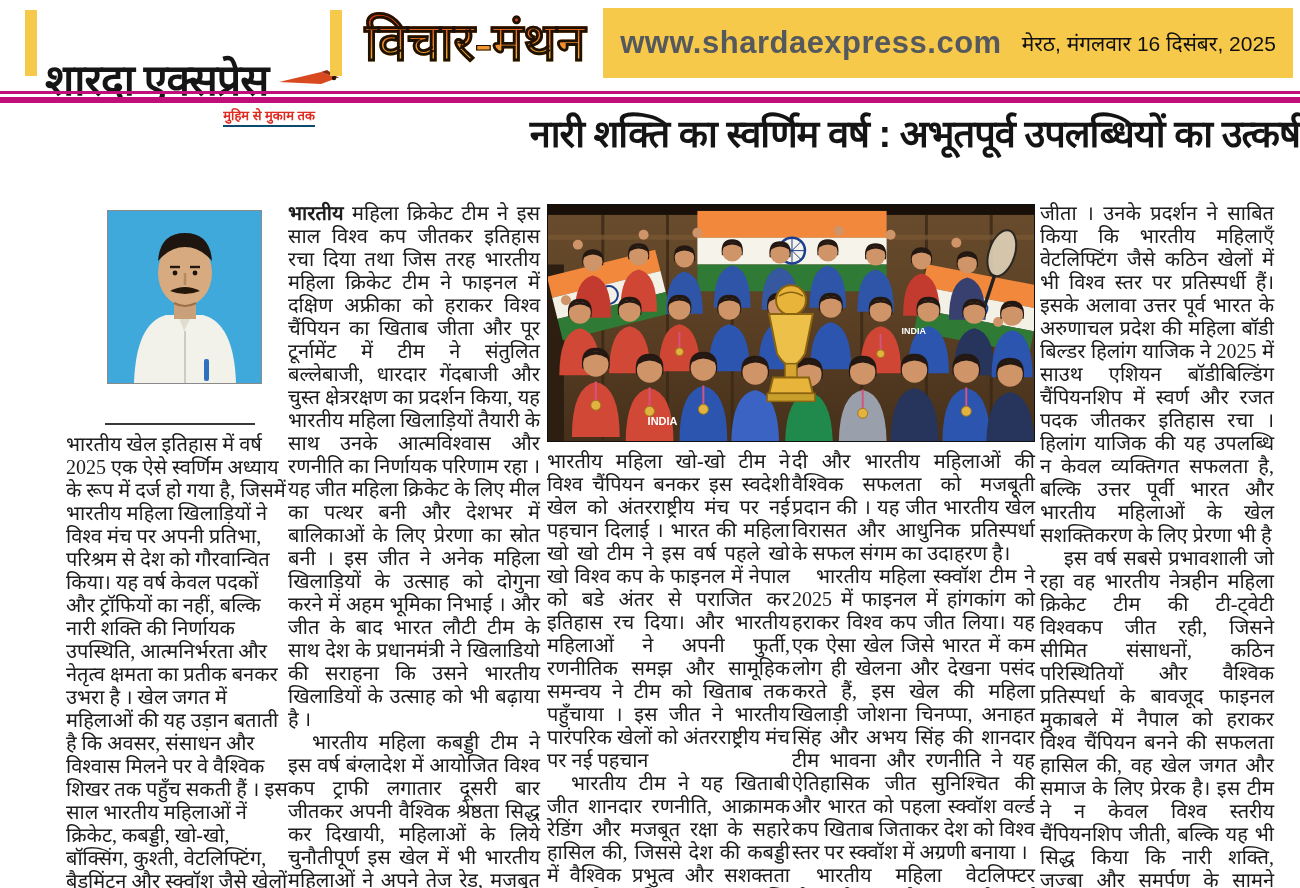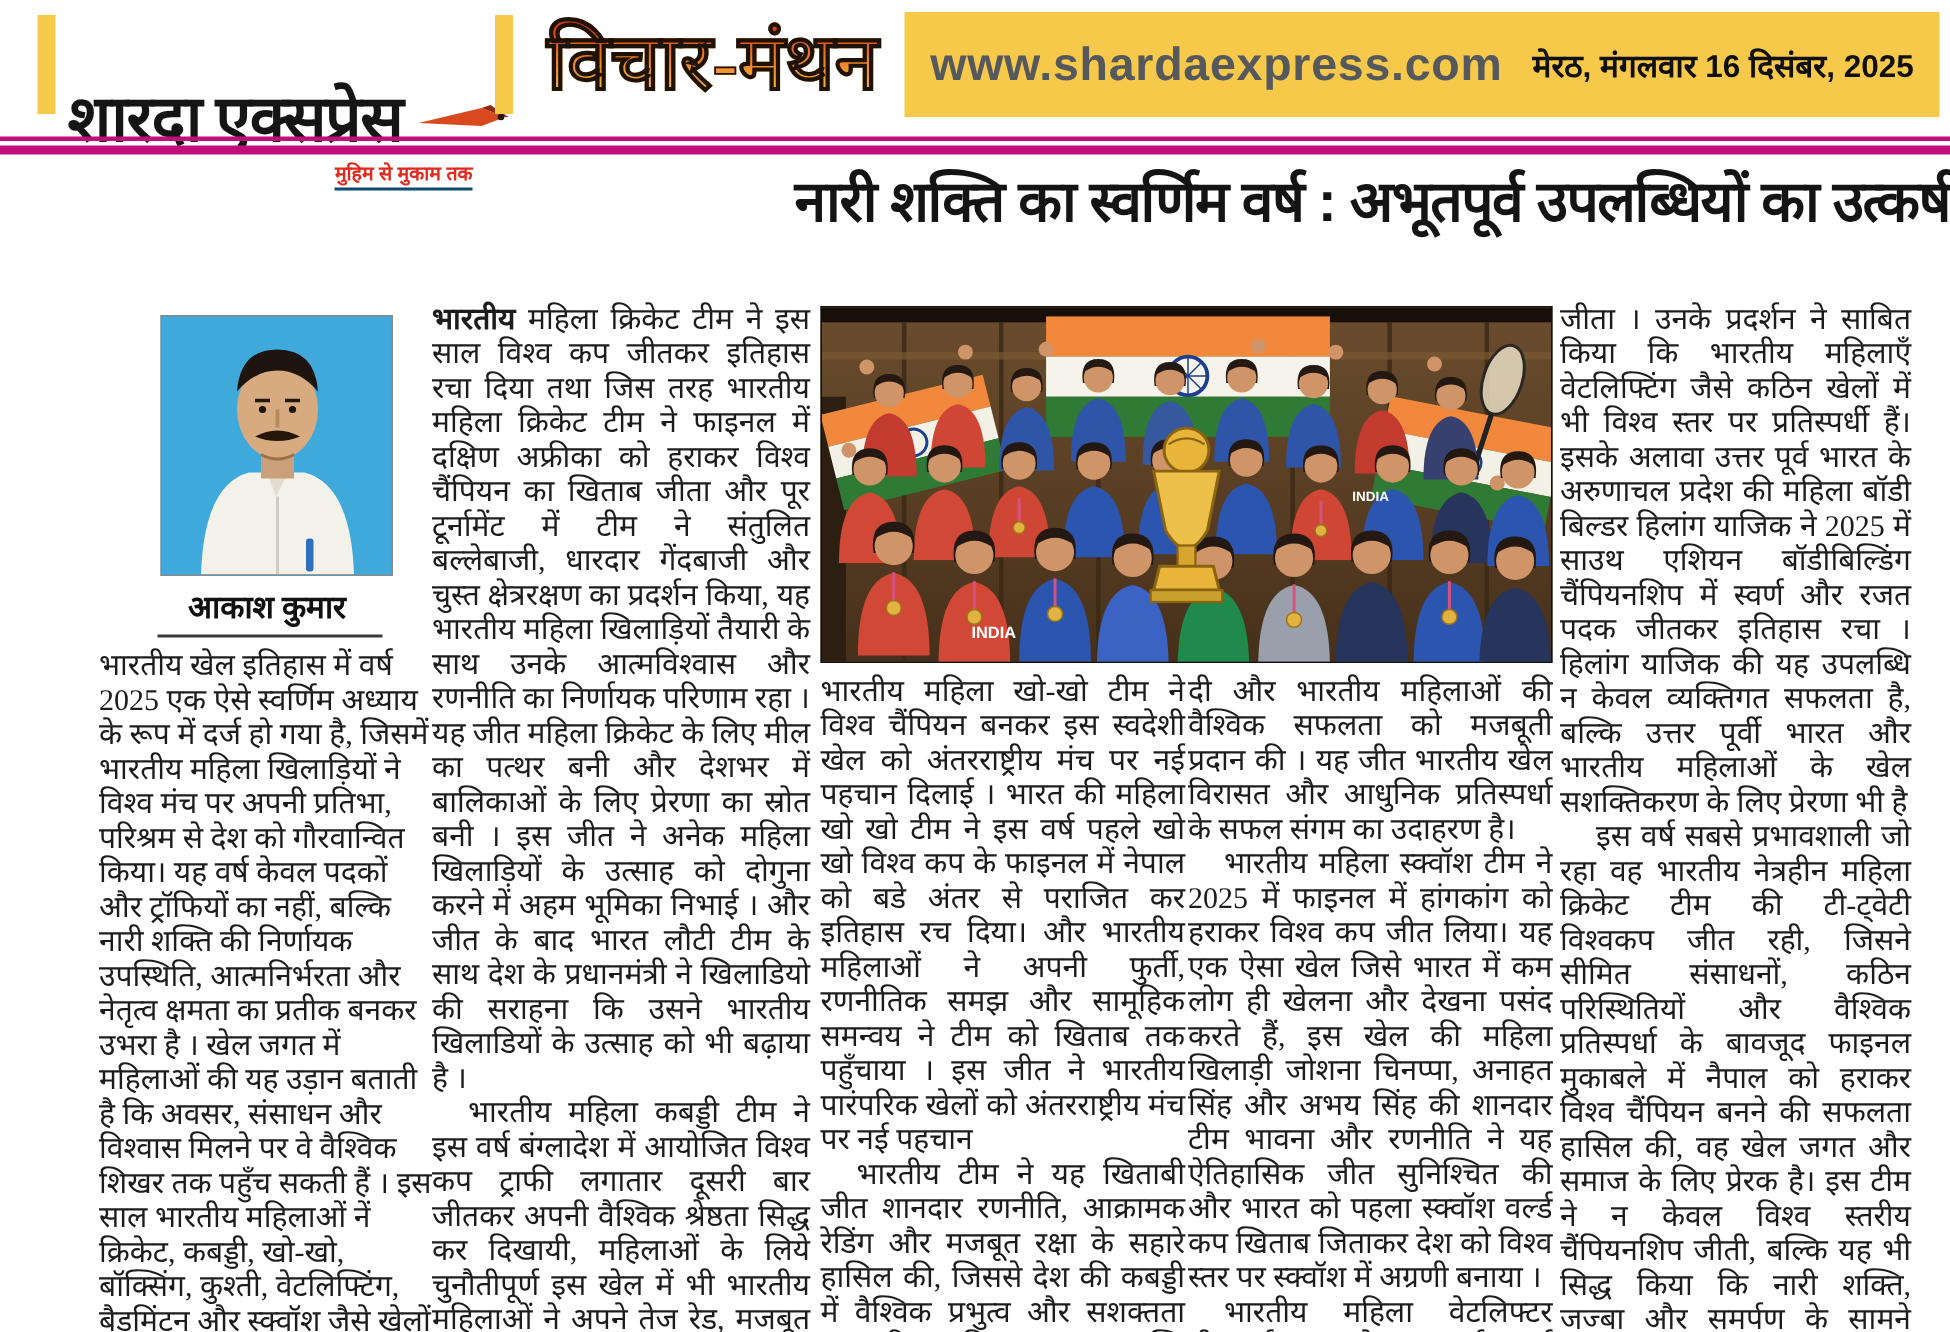--- a/index.html
+++ b/index.html
@@ -16,21 +16,21 @@
                 color:#e02b20;border-bottom:2px solid #0c4a6e;padding-bottom:1px;white-space:nowrap;}
   .edition-title{position:absolute;left:350px;top:12px;width:250px;height:66px;
                  font-family:"Liberation Serif",serif;font-weight:bold;font-size:52px;line-height:62px;
                  text-align:center;white-space:nowrap;
                  background:linear-gradient(#d63a14 8%,#f0862a 45%,#f6c93f 85%);
                  -webkit-background-clip:text;background-clip:text;color:transparent;
                  -webkit-text-stroke:1.2px #1d1203;}
   .webbox{position:absolute;left:603px;top:8px;width:690px;height:70px;background:#f7c94b;
           display:flex;align-items:center;justify-content:center;gap:20px;}
   .website{font-size:31px;font-weight:bold;color:#55585c;letter-spacing:.5px;}
-  .dateline{font-size:21px;font-weight:bold;color:#101010;}
+  .dateline{font-size:21px;font-weight:normal;color:#101010;}
   .rule-thin{position:absolute;left:0;top:91px;width:1300px;height:3px;background:#c00f78;}
   .rule-thick{position:absolute;left:0;top:97px;width:1300px;height:6px;background:#c00f78;}
   
   .headline{position:absolute;left:0;top:106px;width:1300px;text-align:right;
             font-size:38px;font-weight:700;color:#141414;letter-spacing:-1px;
             font-family:"Liberation Sans",sans-serif;}
   
   .col{position:absolute;font-size:20px;line-height:23px;color:#1c1c1c;
        font-family:Liberation Serif, serif;}
   .col p{margin:0;}
@@ -105,21 +105,20 @@
       <line x1="62" y1="56" x2="72" y2="56" stroke="#22180f" stroke-width="2.4"></line>
       <line x1="82" y1="56" x2="92" y2="56" stroke="#22180f" stroke-width="2.4"></line>
       <circle cx="67" cy="62" r="2.4" fill="#1d140c"></circle>
       <circle cx="87" cy="62" r="2.4" fill="#1d140c"></circle>
 
       <line x1="77" y1="62" x2="77" y2="74" stroke="#b58a60" stroke-width="2.5"></line>
       <path d="M62 80 Q77 72 92 80 Q77 86 62 80 Z" fill="#241709"></path>
       <path d="M66 92 Q77 98 88 92" stroke="#9c6f47" stroke-width="2" fill="none"></path>
     </svg>
   </div>
-  <div class="author-name">आकाश कुमार</div>
   <div class="author-rule"></div>
 
   <div class="col col1-text col" style="position:absolute;">
     <p>भारतीय खेल इतिहास में वर्ष 2025 एक ऐसे स्वर्णिम अध्याय के रूप में दर्ज हो गया है, जिसमें भारतीय महिला खिलाड़ियों ने विश्व मंच पर अपनी प्रतिभा, परिश्रम से देश को गौरवान्वित किया। यह वर्ष केवल पदकों और ट्रॉफियों का नहीं, बल्कि नारी शक्ति की निर्णायक उपस्थिति, आत्मनिर्भरता और नेतृत्व क्षमता का प्रतीक बनकर उभरा है । खेल जगत में महिलाओं की यह उड़ान बताती है कि अवसर, संसाधन और विश्वास मिलने पर वे वैश्विक शिखर तक पहुँच सकती हैं । इस साल भारतीय महिलाओं नें क्रिकेट, कबड्डी, खो-खो, बॉक्सिंग, कुश्ती, वेटलिफ्टिंग, बैडमिंटन और स्क्वॉश जैसे खेलों में भारतीय महिला खिलाड़ियों ने विश्व चैंपियनशिप और विश्व कप स्तर पर उत्कृष्ट प्रदर्शन किया । कई खेलों में भारत ने विश्व चैंपियन का खिताब जीता, तो कई में स्वर्ण,रजत,कांस्य पदकों के साथ शीर्ष देशों को कड़ी चुनौती दी।</p>
   </div>
 
   <div class="col col2 just">
     <p><span class="lead">भारतीय</span> <span>महिला क्रिकेट टीम ने इस साल विश्व कप जीतकर इतिहास रचा दिया तथा जिस तरह भारतीय महिला क्रिकेट टीम ने फाइनल में दक्षिण अफ्रीका को हराकर विश्व चैंपियन का खिताब जीता और पूर टूर्नामेंट में टीम ने संतुलित बल्लेबाजी, धारदार गेंदबाजी और चुस्त क्षेत्ररक्षण का प्रदर्शन किया, यह भारतीय महिला खिलाड़ियों तैयारी के साथ उनके आत्मविश्वास और रणनीति का निर्णायक परिणाम रहा । यह जीत महिला क्रिकेट के लिए मील का पत्थर बनी और देशभर में बालिकाओं के लिए प्रेरणा का स्रोत बनी । इस जीत ने अनेक महिला खिलाड़ियों के उत्साह को दोगुना करने में अहम भूमिका निभाई । और जीत के बाद भारत लौटी टीम के साथ देश के प्रधानमंत्री ने खिलाडियो की सराहना कि उसने भारतीय खिलाडियों के उत्साह को भी बढ़ाया है ।</span></p>
     <p>भारतीय महिला कबड्डी टीम ने  इस वर्ष बंग्लादेश में आयोजित विश्व कप ट्राफी लगातार दूसरी बार जीतकर अपनी वैश्विक श्रेष्ठता सिद्ध कर दिखायी, महिलाओं के लिये चुनौतीपूर्ण इस खेल में भी भारतीय महिलाओं ने अपने तेज रेड, मजबूत डिफेंस और बेहतरीन टीम तालमेल के दम पर भारत ने शीर्ष स्थान हासिल किया और विश्व कप फाइनल में चीनी ताइपे को हराकर विश्व चैंपियन का खिताब जीता ।</p>
   </div>

